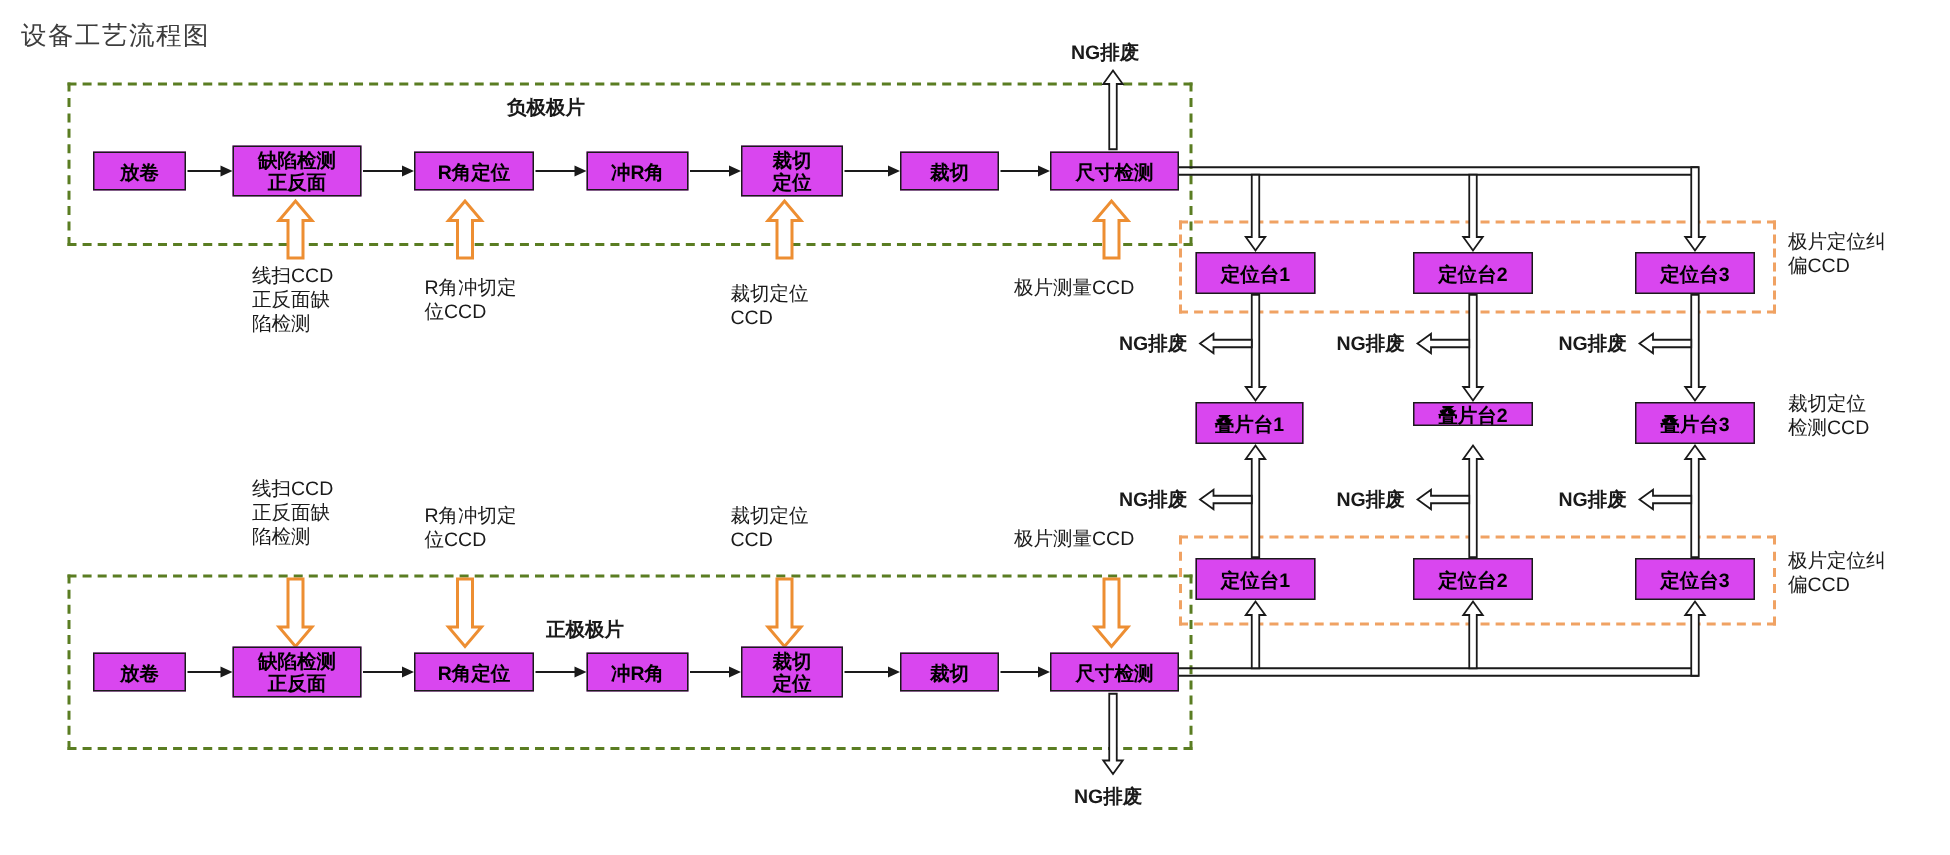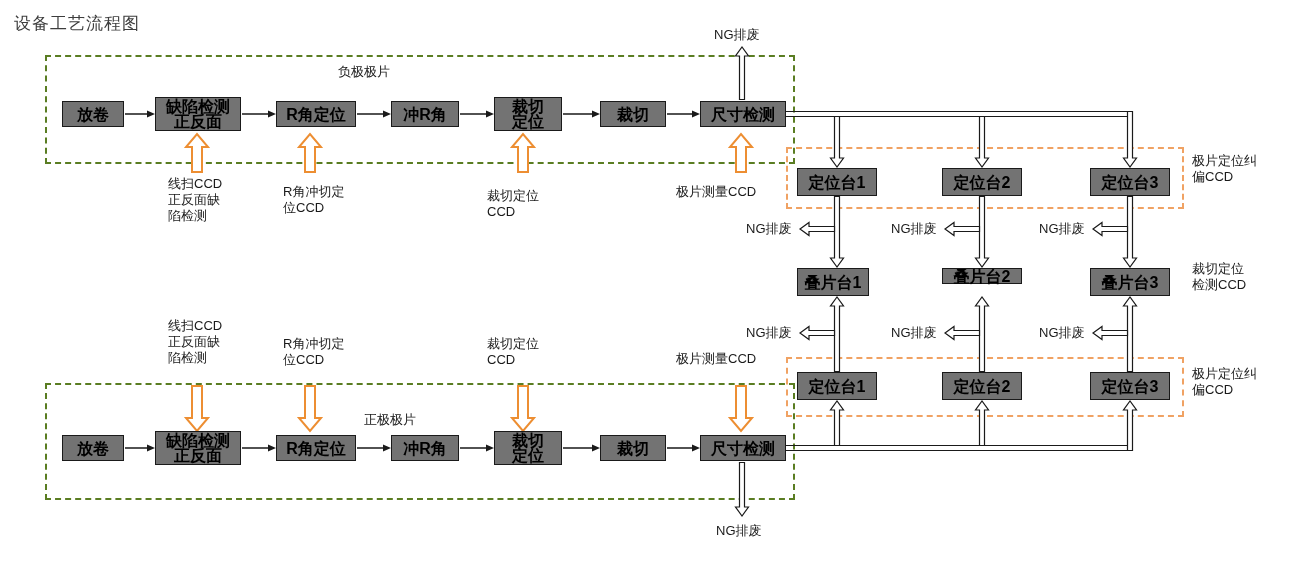--- a/index.html
+++ b/index.html
@@ -4,25 +4,25 @@
 <style>
   * { margin:0; padding:0; box-sizing:border-box; }
   html,body { background:#ffffff; font-family:"Liberation Sans","DejaVu Sans",sans-serif; }
   .canvas { position:relative; width:1300px; height:570px; background:#fff; overflow:hidden;padding-left:20px; }
   .gbox { position:absolute; border:2px dashed; background:transparent; }
   .green  { border-color:#5a7d22; }
   .orange { border-color:#f0a263; }
   svg.connectors { position:absolute; left:0; top:0; pointer-events:none; }
   .node {
     position:absolute; display:flex; align-items:center; justify-content:center;
-    text-align:center; background:#737373; border:1.6px solid #1a1a1a;
-    font-size:16px; font-weight:bold; line-height:15px; color:#000; white-space:pre-line;
+    text-align:center; background:#d946ef; border:1.6px solid #1a1a1a;
+    font-size:13px; font-weight:bold; line-height:15px; color:#000; white-space:pre-line;
   }
   .lbl { position:absolute; font-size:13px; color:#1a1a1a; line-height:16px; white-space:pre-line; }
-  .bold { font-weight:normal; }
+  .bold { font-weight:bold; }
   .title { position:absolute; font-size:17px; color:#3d3d3d; letter-spacing:1px;
            font-family:"Liberation Serif","DejaVu Serif",serif; }
 </style>
 </head>
 <body>
 
 <div class="canvas">
 
   <div class="gbox green" style="left:45px;top:55px;width:750px;height:109px"></div>
   <div class="gbox green" style="left:45px;top:383px;width:750px;height:117px"></div>

